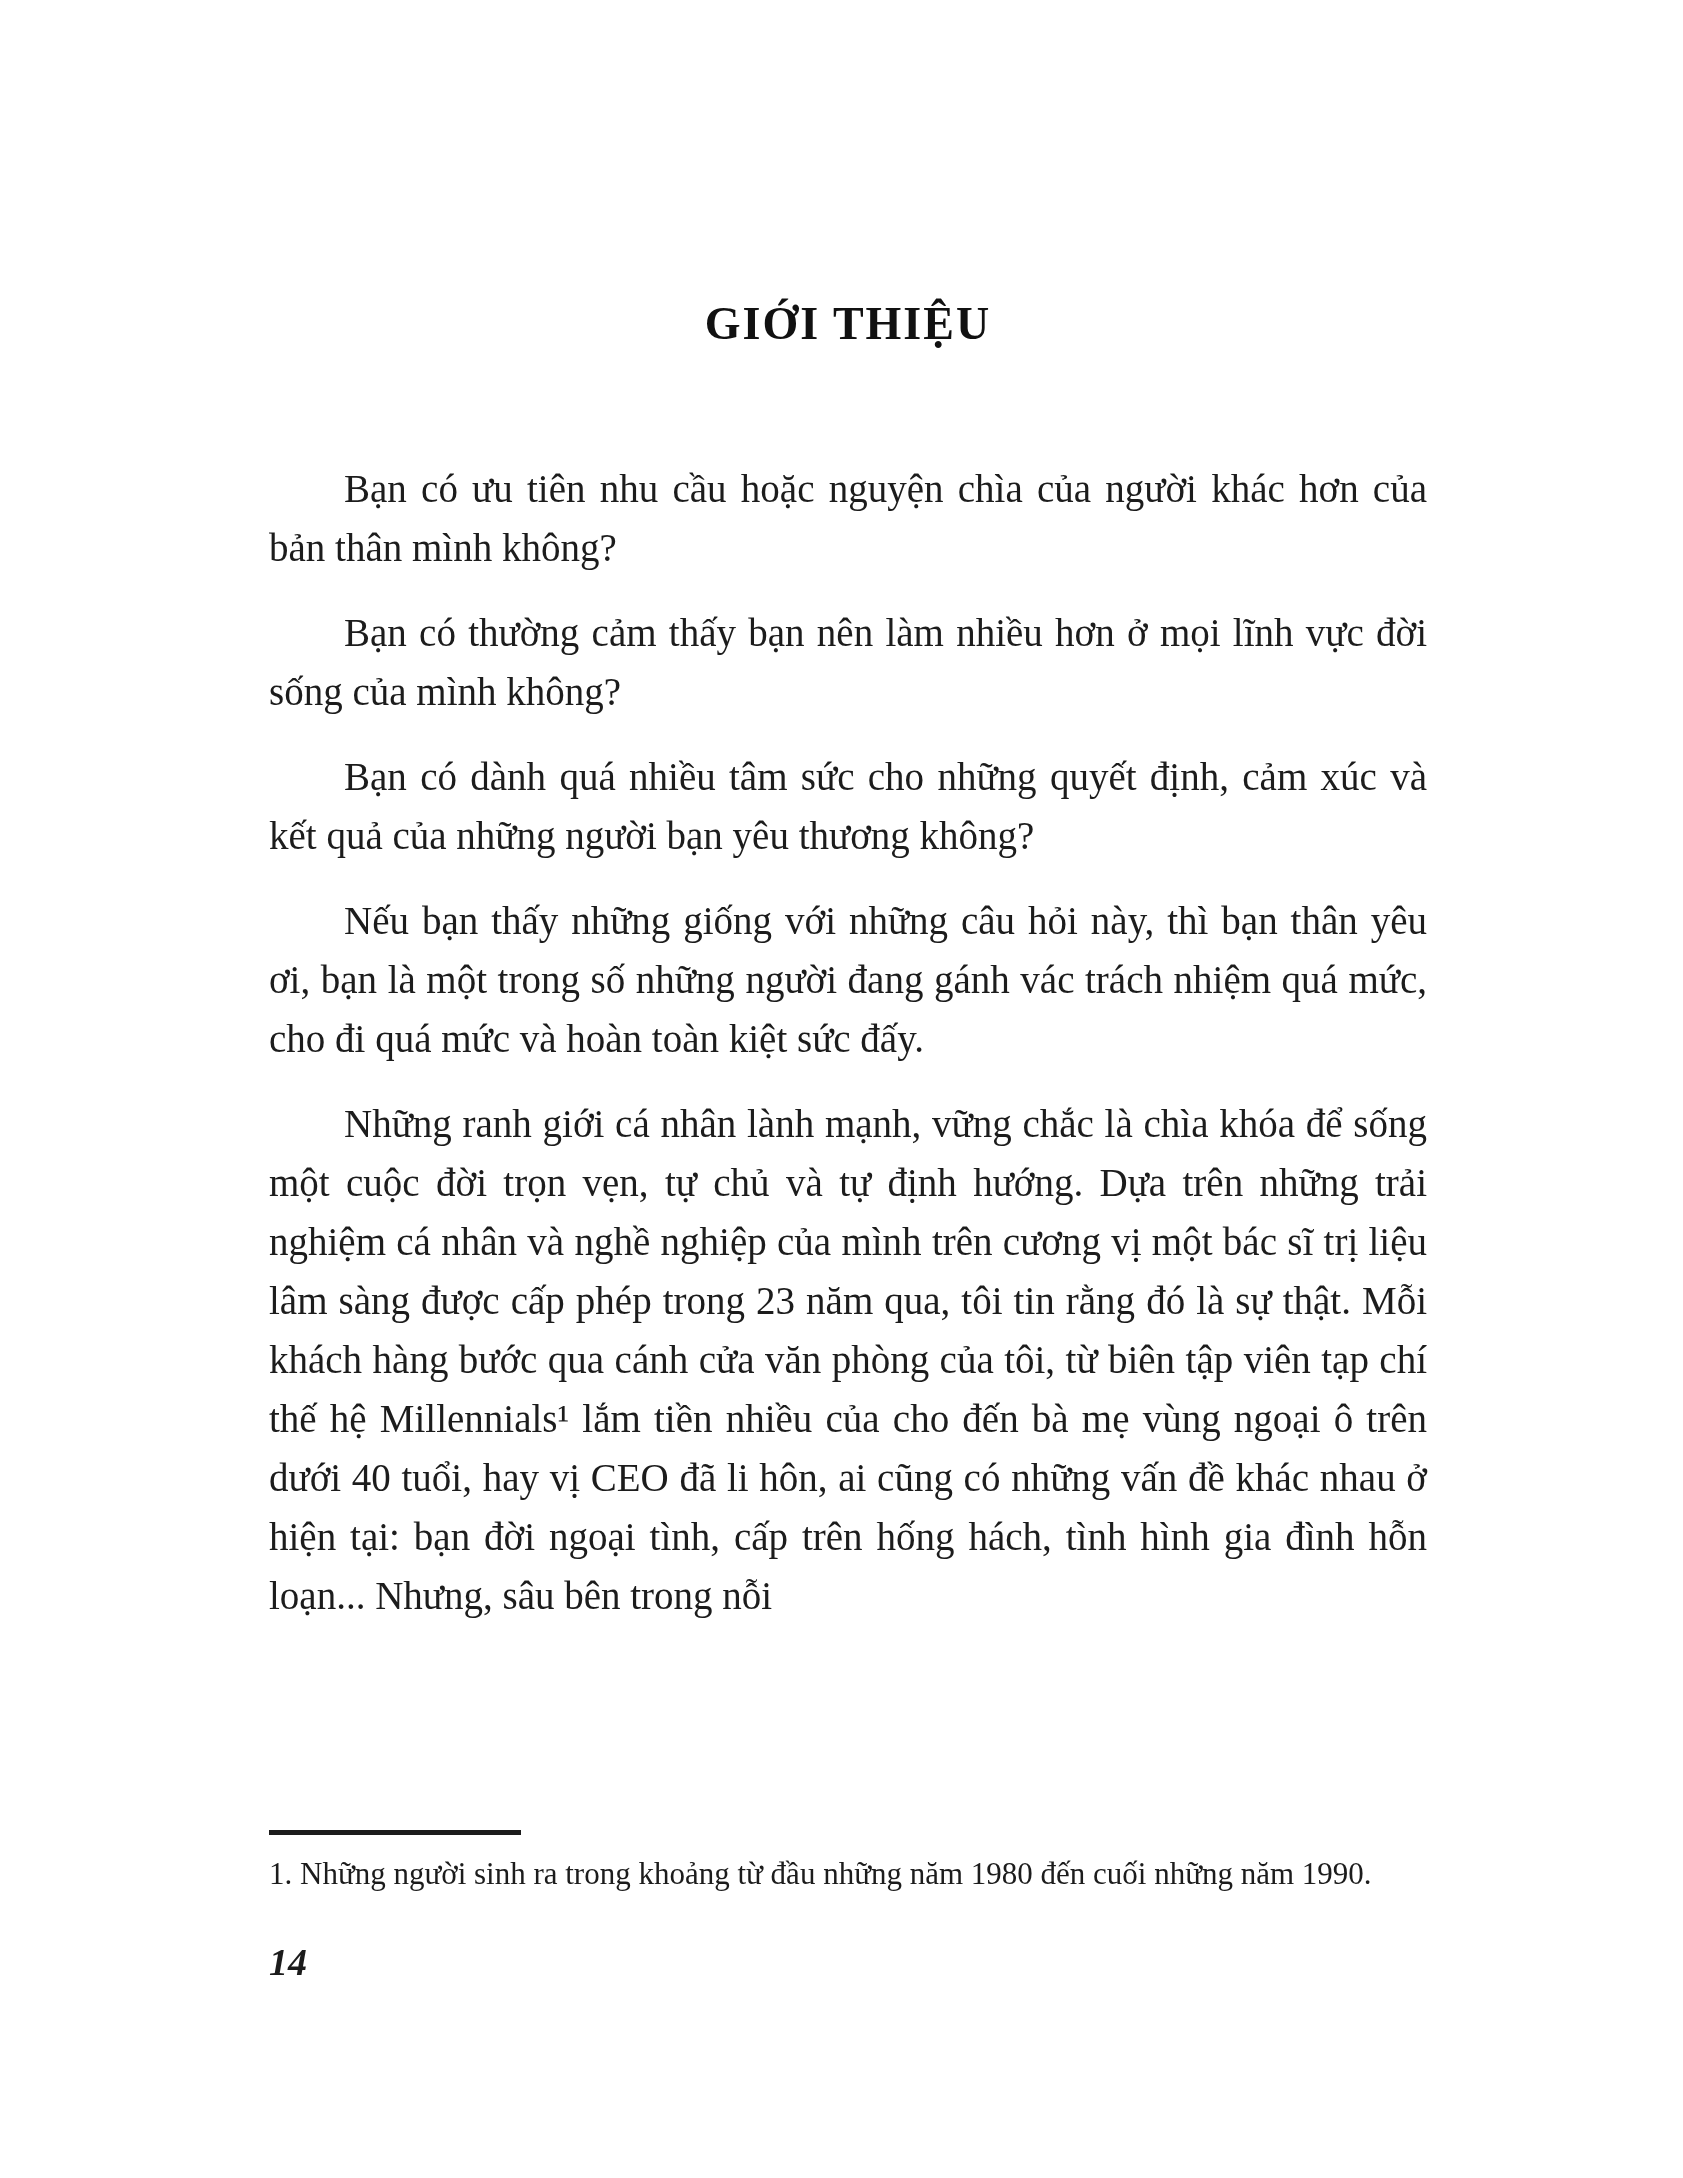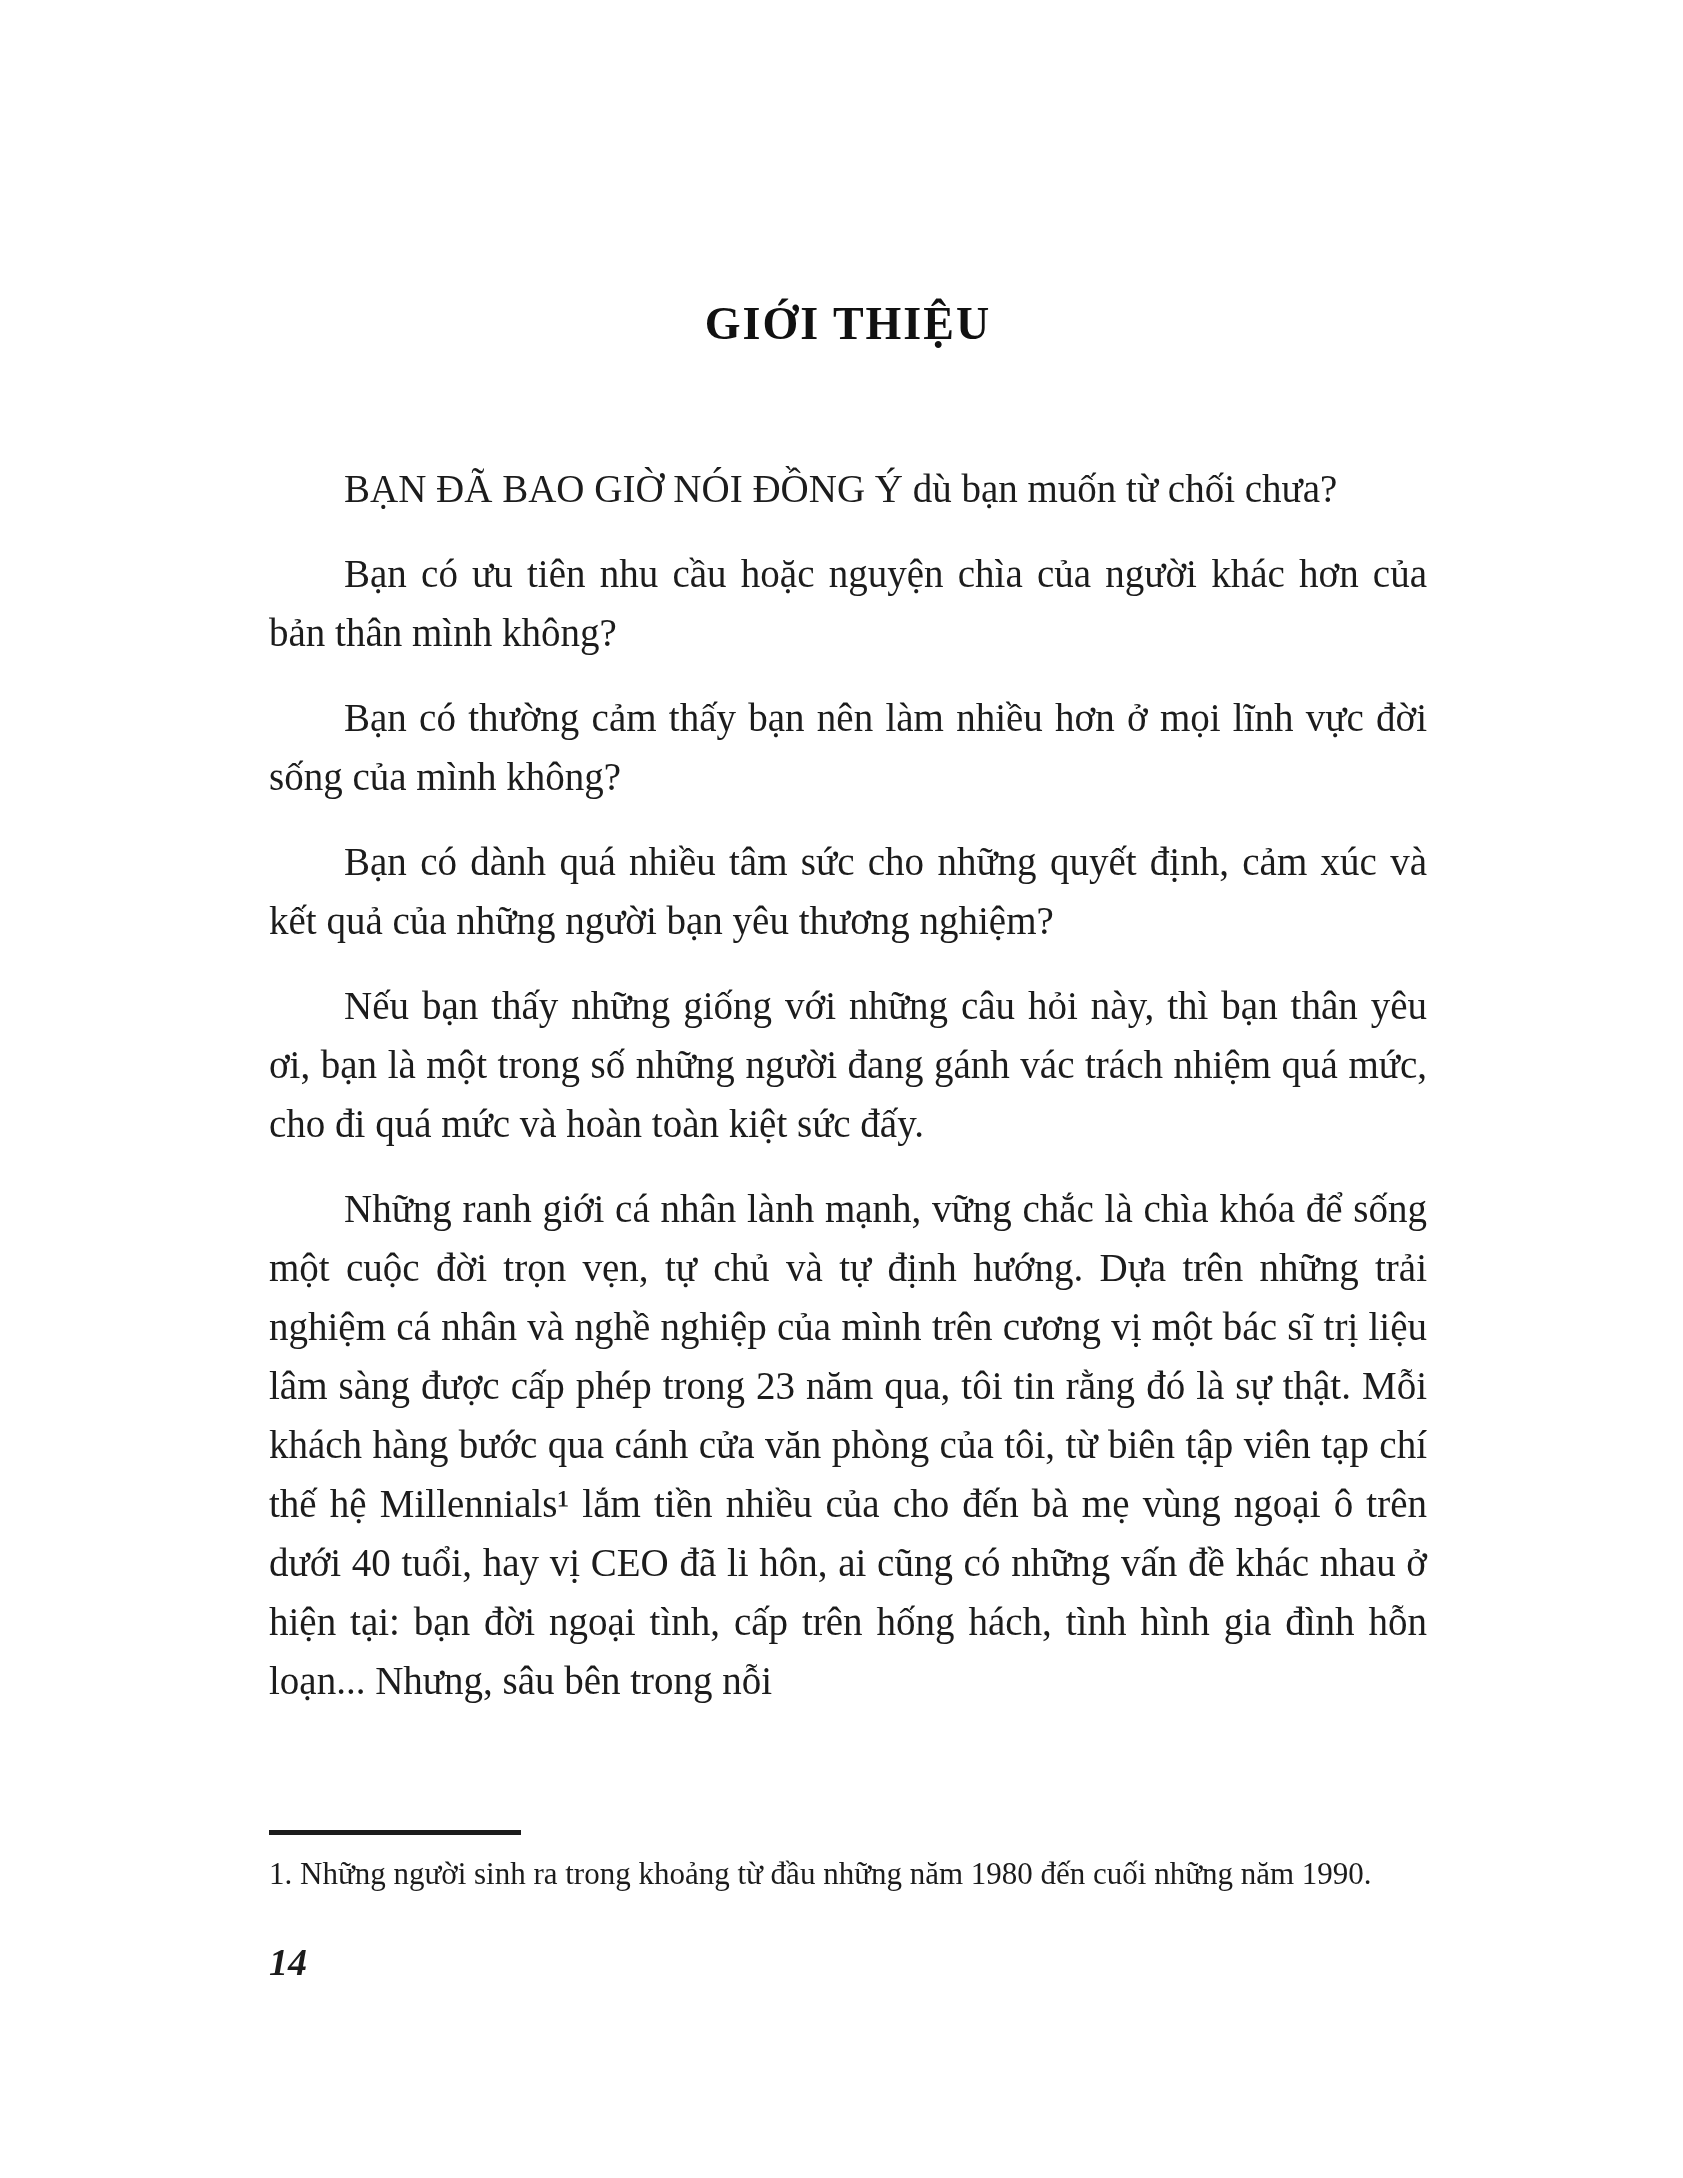--- a/index.html
+++ b/index.html
@@ -76,24 +76,23 @@
 </style>
 </head>
 <body>
 
 <div class="page">
 
   <div class="content">
     <div class="title">GIỚI THIỆU</div>
 
     <div class="body-text">
-      <p>BẠN ĐÃ BAO GIỜ NÓI ĐỒNG Ý dù bạn muốn từ chối chưa?</p>
       <p>Bạn có ưu tiên nhu cầu hoặc nguyện chìa của người khác hơn của bản thân mình không?</p>
       <p>Bạn có thường cảm thấy bạn nên làm nhiều hơn ở mọi lĩnh vực đời sống của mình không?</p>
-      <p>Bạn có dành quá nhiều tâm sức cho những quyết định, cảm xúc và kết quả của những người bạn yêu thương nghiệm?</p>
+      <p>Bạn có dành quá nhiều tâm sức cho những quyết định, cảm xúc và kết quả của những người bạn yêu thương không?</p>
       <p>Nếu bạn thấy những giống với những câu hỏi này, thì bạn thân yêu ơi, bạn là một trong số những người đang gánh vác trách nhiệm quá mức, cho đi quá mức và hoàn toàn kiệt sức đấy.</p>
       <p>Những ranh giới cá nhân lành mạnh, vững chắc là chìa khóa để sống một cuộc đời trọn vẹn, tự chủ và tự định hướng. Dựa trên những trải nghiệm cá nhân và nghề nghiệp của mình trên cương vị một bác sĩ trị liệu lâm sàng được cấp phép trong 23 năm qua, tôi tin rằng đó là sự thật. Mỗi khách hàng bước qua cánh cửa văn phòng của tôi, từ biên tập viên tạp chí thế hệ Millennials¹ lắm tiền nhiều của cho đến bà mẹ vùng ngoại ô trên dưới 40 tuổi, hay vị CEO đã li hôn, ai cũng có những vấn đề khác nhau ở hiện tại: bạn đời ngoại tình, cấp trên hống hách, tình hình gia đình hỗn loạn... Nhưng, sâu bên trong nỗi</p>
     </div>
   </div>
 
   <div class="footnote-area">
     <div class="footnote-rule"></div>
     <div class="footnote-text">1. Những người sinh ra trong khoảng từ đầu những năm 1980 đến cuối những năm 1990.</div>
   </div>
 

